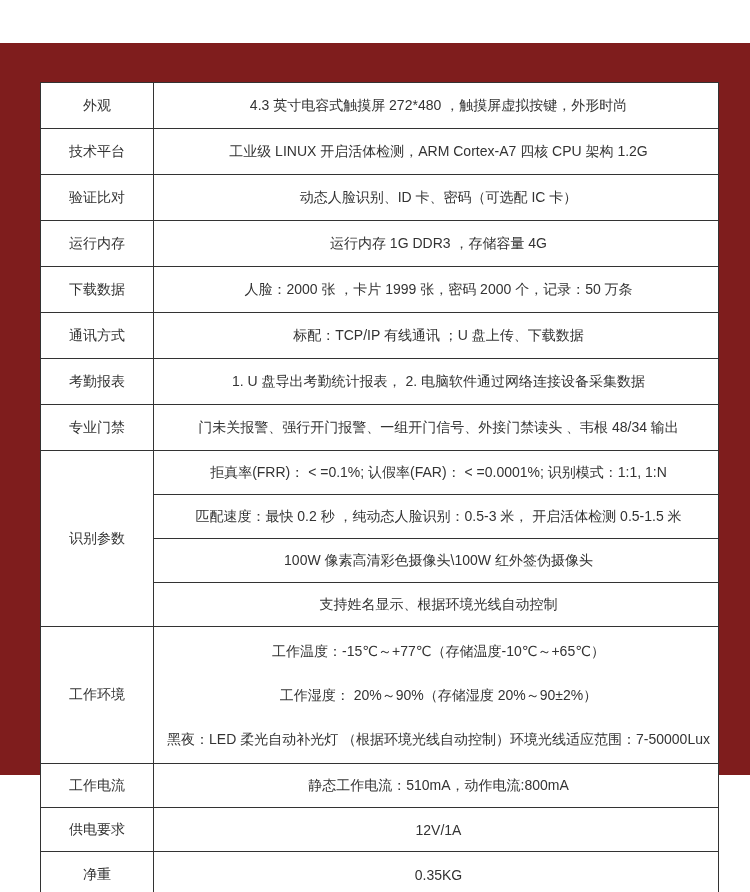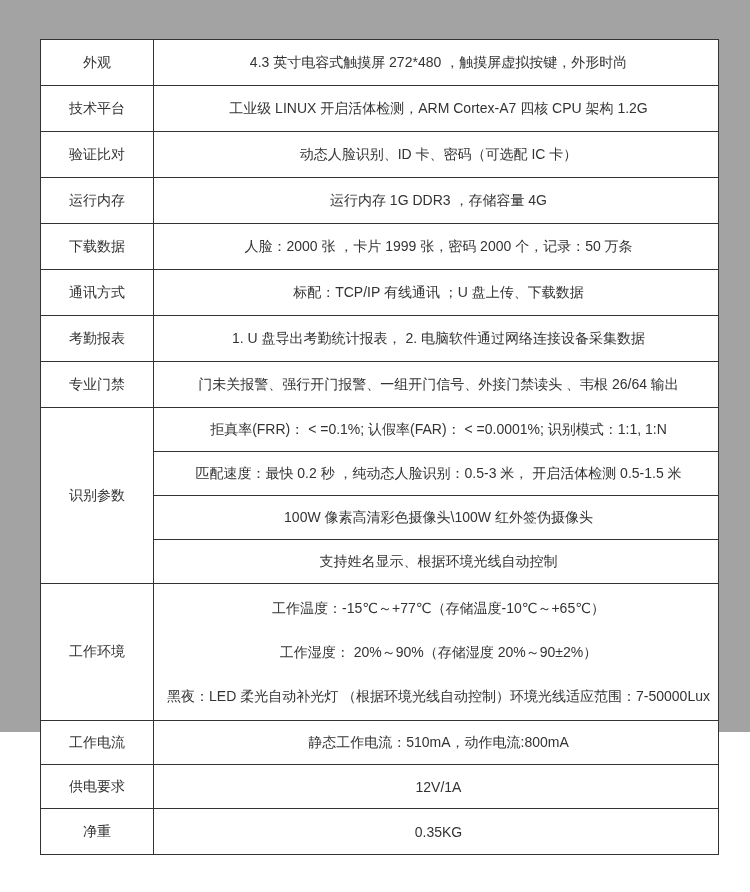--- a/index.html
+++ b/index.html
@@ -6,21 +6,22 @@
   body {
     width: 750px;
     height: 892px;
     background: #ffffff;
     font-family: "Liberation Sans", "DejaVu Sans", sans-serif;
   }
   .page {
     position: relative;
     width: 750px;
     height: 732px;
-    background: #a3a3a3;
+    background: #7f1d1d;
+    margin-top: 43px;
   }
   table.spec-table {
     position: absolute;
     left: 40px;
     top: 39px;
     width: 679px;
     border-collapse: collapse;
     table-layout: fixed;
   }
   table.spec-table td {
@@ -78,21 +79,21 @@
       <tr class="r-std">
         <td class="lbl">通讯方式</td>
         <td class="val">标配：TCP/IP 有线通讯 ；U 盘上传、下载数据</td>
       </tr>
       <tr class="r-std">
         <td class="lbl">考勤报表</td>
         <td class="val">1. U 盘导出考勤统计报表，  2. 电脑软件通过网络连接设备采集数据</td>
       </tr>
       <tr class="r-std">
         <td class="lbl">专业门禁</td>
-        <td class="val">门未关报警、强行开门报警、一组开门信号、外接门禁读头 、韦根 26/64 输出</td>
+        <td class="val">门未关报警、强行开门报警、一组开门信号、外接门禁读头 、韦根 48/34 输出</td>
       </tr>
       <tr class="r-sub">
         <td class="lbl" rowspan="4">识别参数</td>
         <td class="val">拒真率(FRR)：  &lt;  =0.1%;   认假率(FAR)： &lt;  =0.0001%;   识别模式：1:1, 1:N</td>
       </tr>
       <tr class="r-sub">
         <td class="val">匹配速度：最快 0.2 秒  ，纯动态人脸识别：0.5-3 米，   开启活体检测 0.5-1.5 米</td>
       </tr>
       <tr class="r-sub">
         <td class="val">100W 像素高清彩色摄像头\100W 红外签伪摄像头</td>

